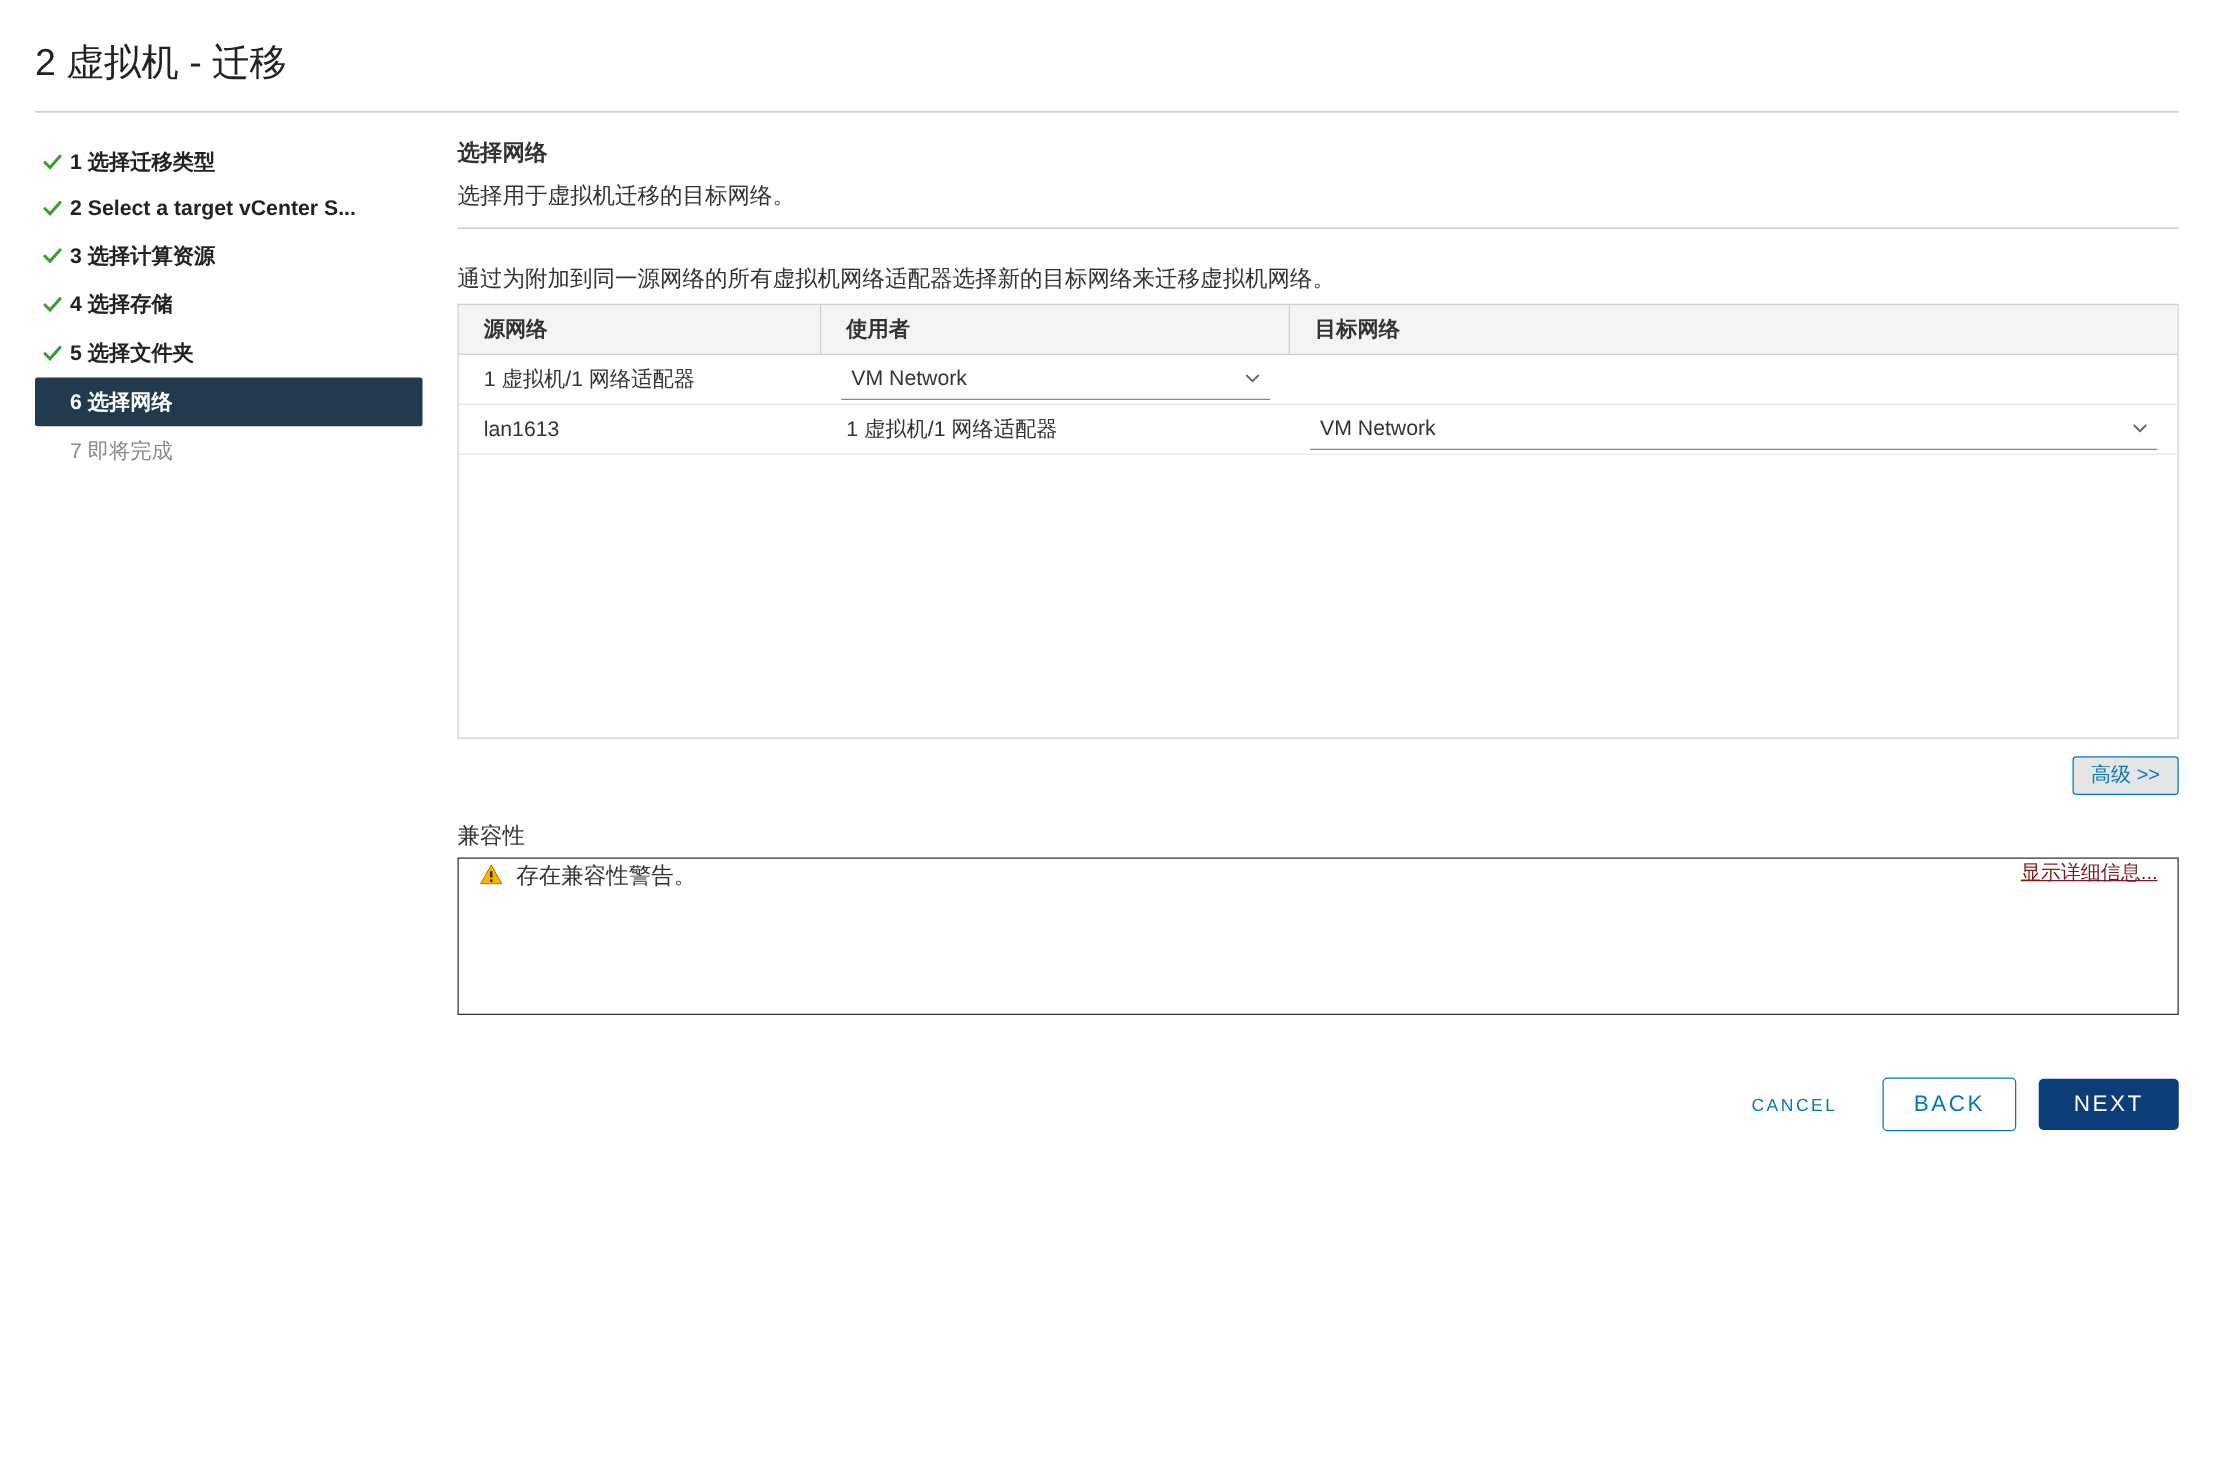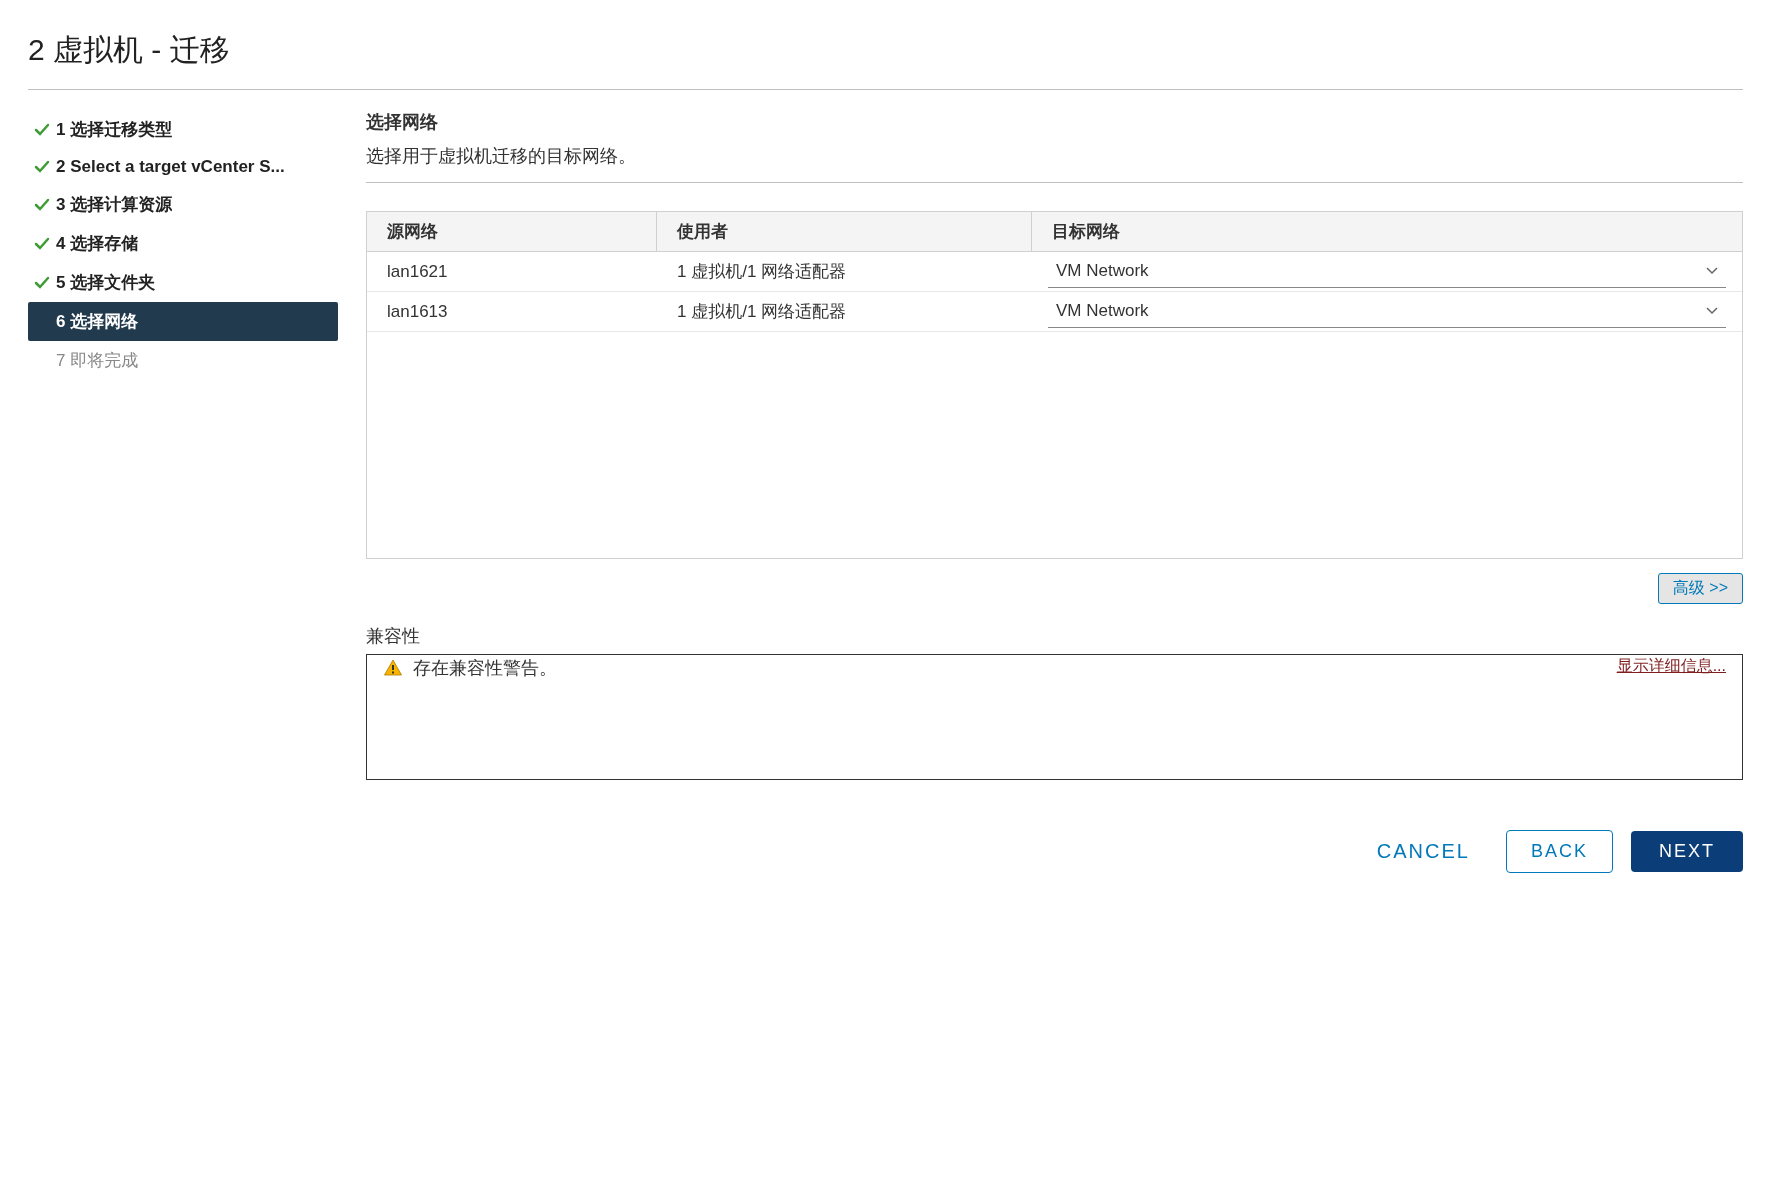--- a/index.html
+++ b/index.html
@@ -170,21 +170,21 @@
     display: flex;
     justify-content: flex-end;
     gap: 18px;
     margin-top: 50px;
     align-items: center;
   }
   .btn-cancel {
     color: #0279b8;
     background: none;
     border: none;
-    font-size: 20px;
+    font-size: 14px;
     letter-spacing: 2px;
     padding: 10px 18px;
     cursor: pointer;
     font-weight: 500;
   }
   .btn-back {
     border: 1px solid #0279b8;
     color: #0279b8;
     background: #fff;
     font-size: 18px;
@@ -260,29 +260,29 @@
     <div class="step pending">
       <span class="check"></span>
       <span class="num-label"><span>7</span> <span>即将完成</span></span>
     </div>
   </div>
 
   <div class="main">
     <div class="section-title">选择网络</div>
     <div class="section-sub">选择用于虚拟机迁移的目标网络。</div>
     <div class="divider"></div>
+    <div class="instruction">通过为附加到同一源网络的所有虚拟机网络适配器选择新的目标网络来迁移虚拟机网络。</div>
 
     <div class="table-wrap">
       <div class="thead">
         <div class="cell">源网络</div>
         <div class="cell">使用者</div>
         <div class="cell">目标网络</div>
       </div>
       <div class="trow">
-        <div class="cell">lan1621</div>
         <div class="cell">1 虚拟机/1 网络适配器</div>
         <div class="cell" style="padding:0 6px;">
           <div class="select-fake">
             <span>VM Network</span>
             <span class="caret">
               <svg width="12" height="8" viewBox="0 0 12 8">
                   <path d="M1 1 L6 6 L11 1" stroke="#666" stroke-width="1.5" fill="none"></path>
                 </svg>
             </span>
           </div>

